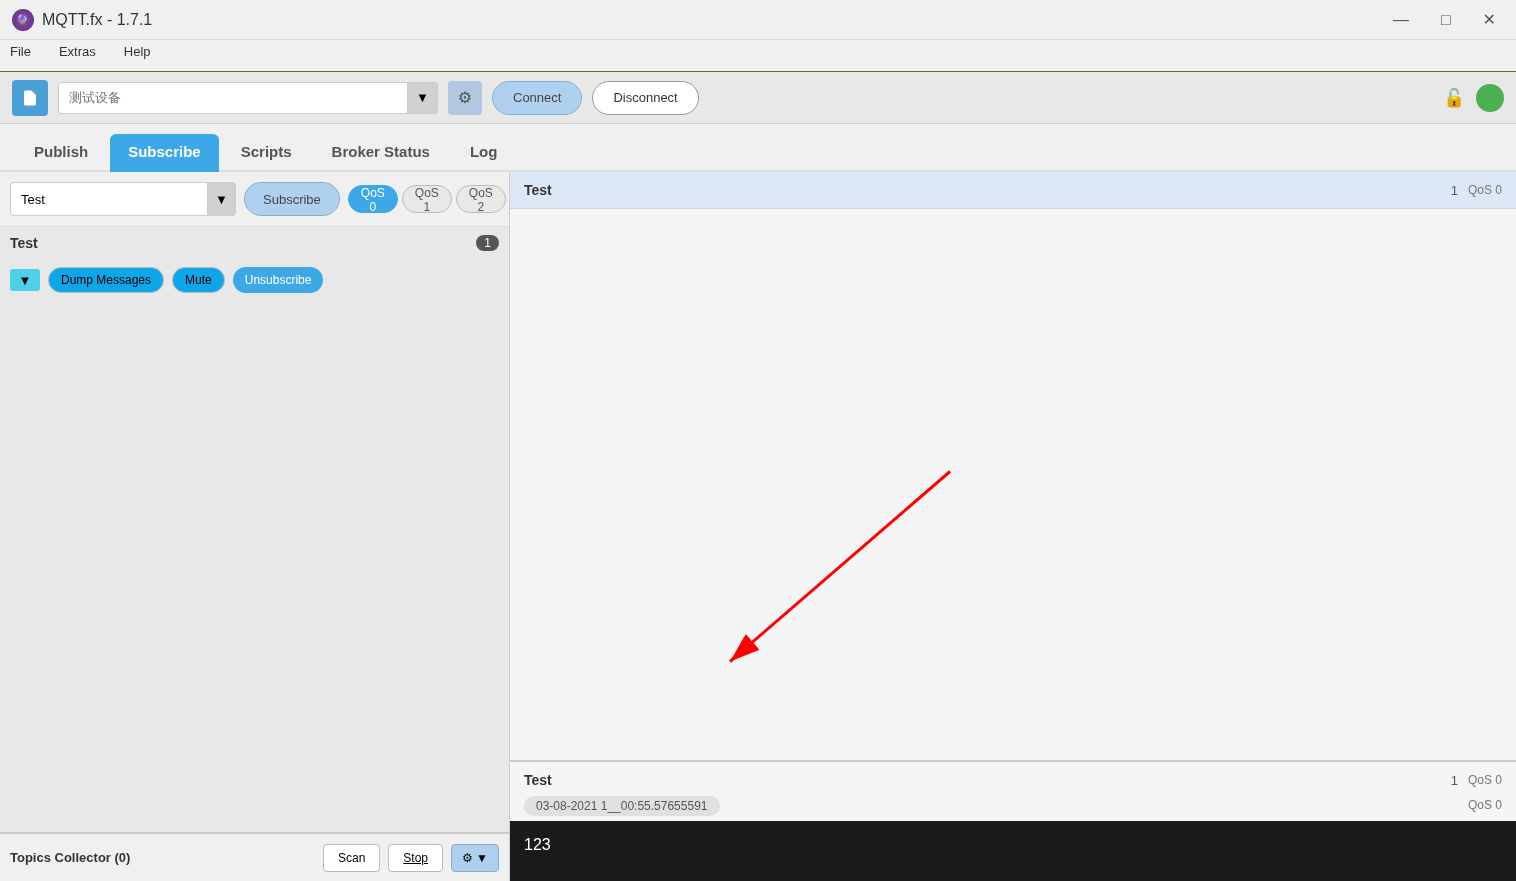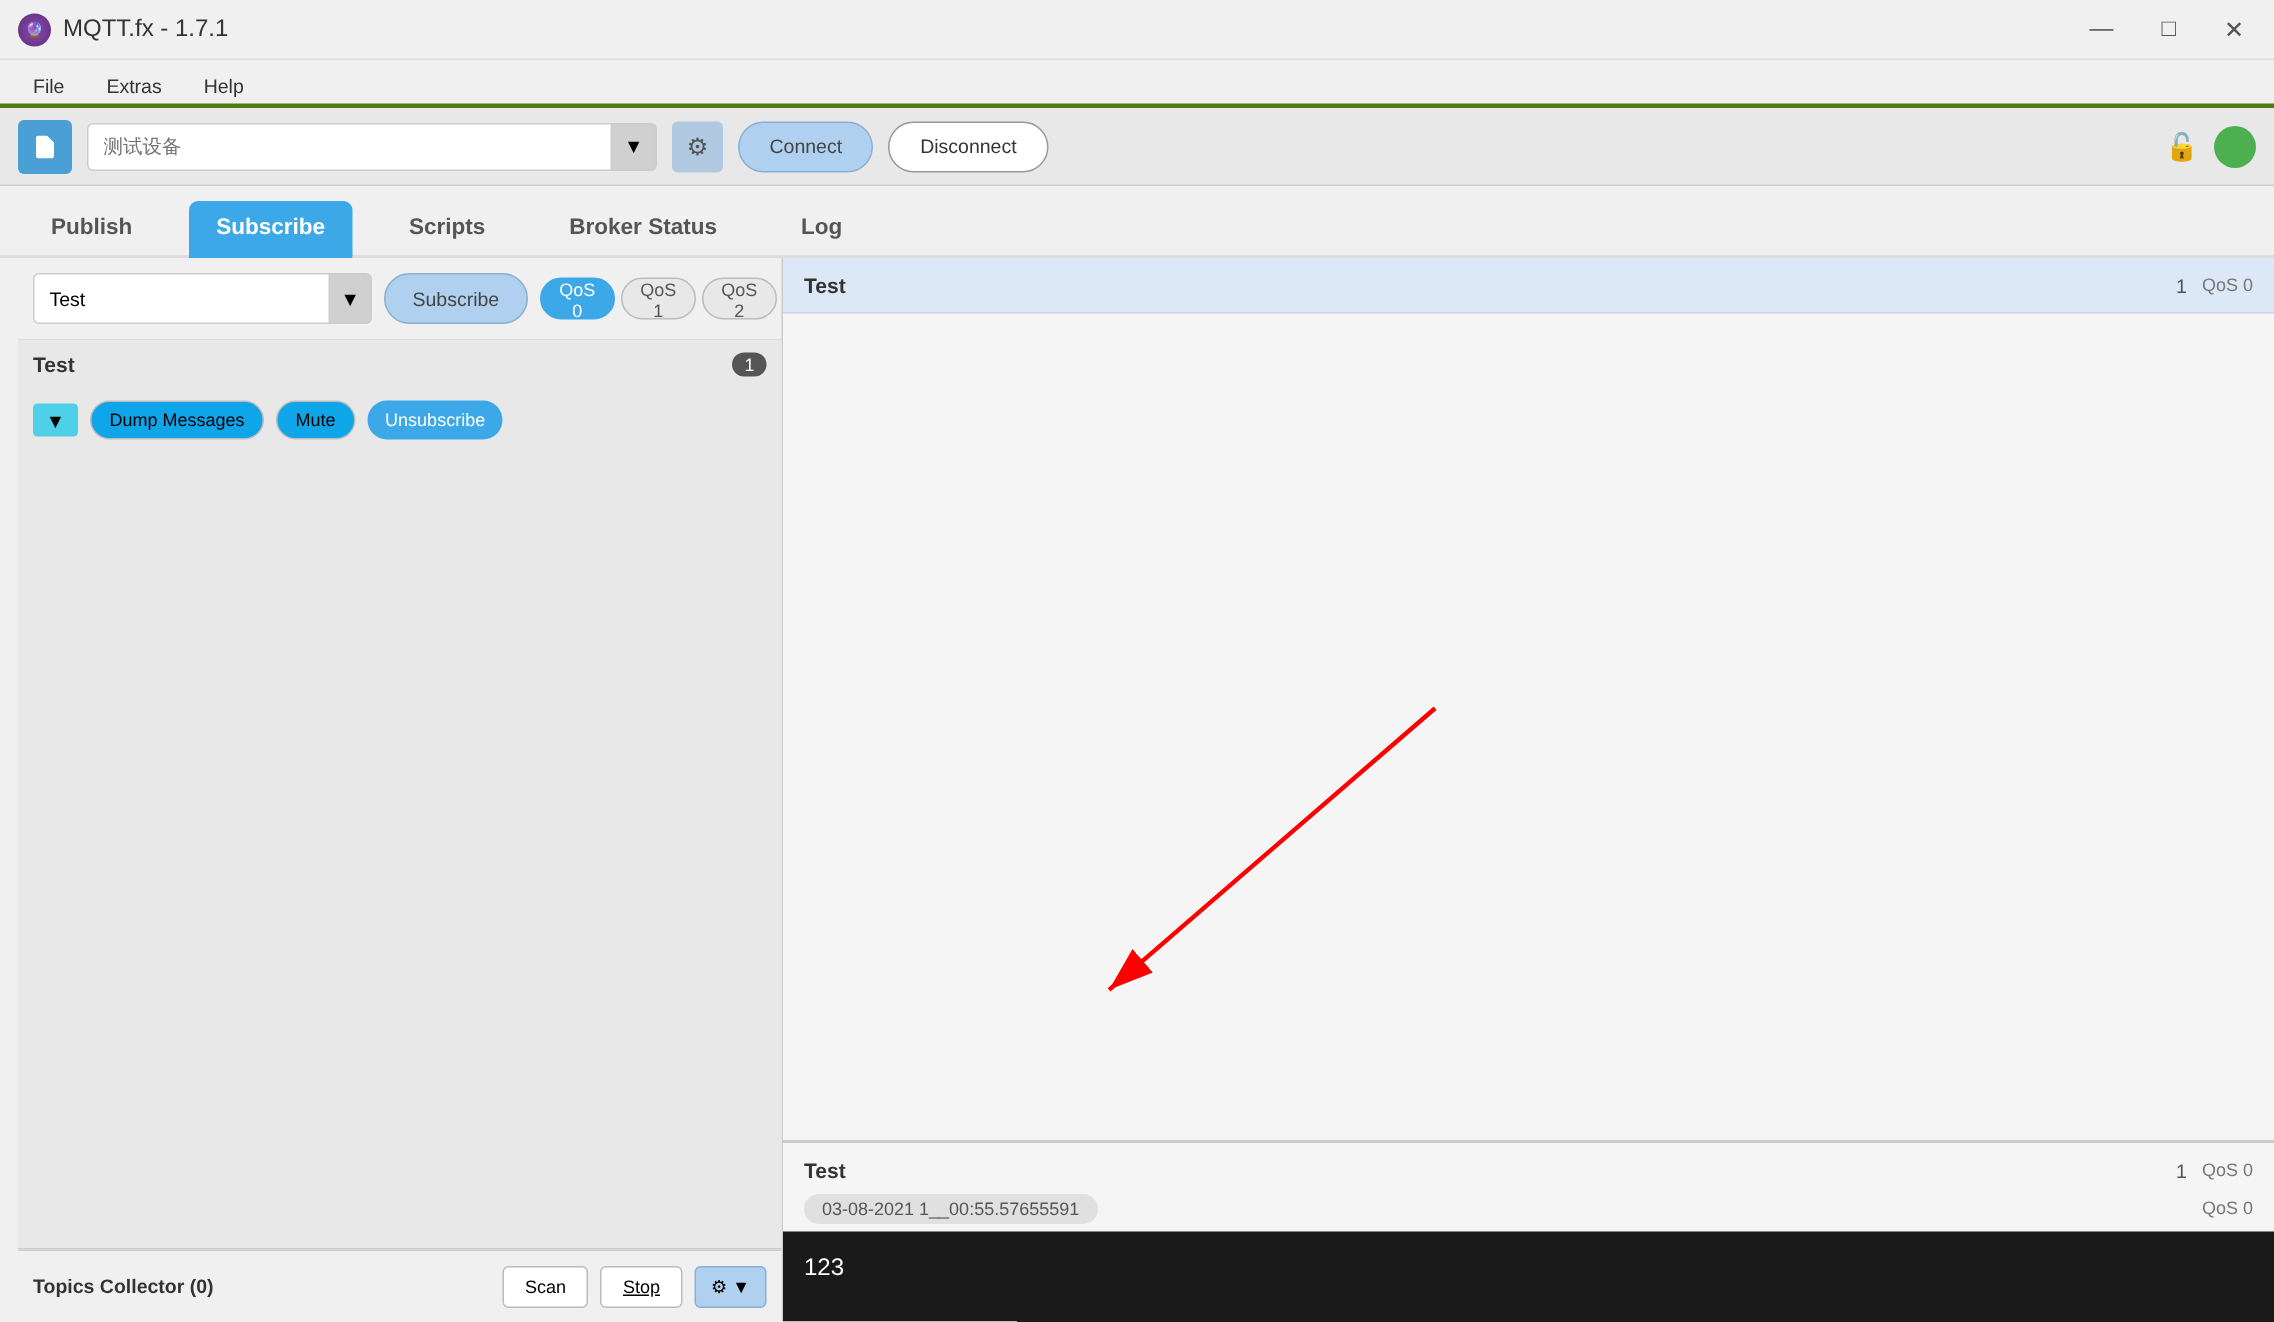--- a/index.html
+++ b/index.html
@@ -25,24 +25,24 @@
     }
     .title-text { font-size: 16px; color: #333; }
     .window-controls { display: flex; gap: 16px; align-items: center; }
     .win-btn { background: none; border: none; cursor: pointer; font-size: 16px; color: #555; padding: 4px 8px; }
 
     
     .menu-bar {
       background: #f0f0f0;
       height: 32px;
       display: flex;
-      align-items: flex-end;
-      padding: 0 12px;
+      align-items: flex-start;
+      padding: 0 0;
       gap: 8px;
-      border-bottom: 3px solid #4d7c0f;
+      border-bottom: 1px solid #4d7c0f;
     }
     .menu-item { padding: 4px 10px; cursor: pointer; border-radius: 3px; font-size: 13px; color: #333; }
 
     
     .toolbar {
       background: #e8e8e8;
       height: 52px;
       display: flex;
       align-items: center;
       padding: 0 12px;
@@ -108,21 +108,21 @@
     }
 
     
     .tab-bar {
       background: #f0f0f0;
       height: 48px;
       display: flex;
       align-items: flex-end;
       padding: 0 16px;
       border-bottom: 2px solid #ddd;
-      gap: 20px;
+      gap: 4px;
     }
     .tab {
       height: 38px;
       padding: 0 18px;
       display: flex; align-items: center;
       cursor: pointer;
       font-size: 15px;
       font-weight: 600;
       color: #555;
       border-bottom: 3px solid transparent;
@@ -132,21 +132,20 @@
       background: #3da8e8;
       color: white;
       border-radius: 6px 6px 0 0;
       border-bottom: 3px solid #3da8e8;
     }
 
     
     .main-content {
       display: flex;
       height: calc(881px - 40px - 32px - 52px - 48px);
-      padding-left: 12px;
     }
 
     
     .left-panel {
       width: 510px;
       min-width: 510px;
       display: flex;
       flex-direction: column;
       border-right: 1px solid #ccc;
       background: #f0f0f0;

